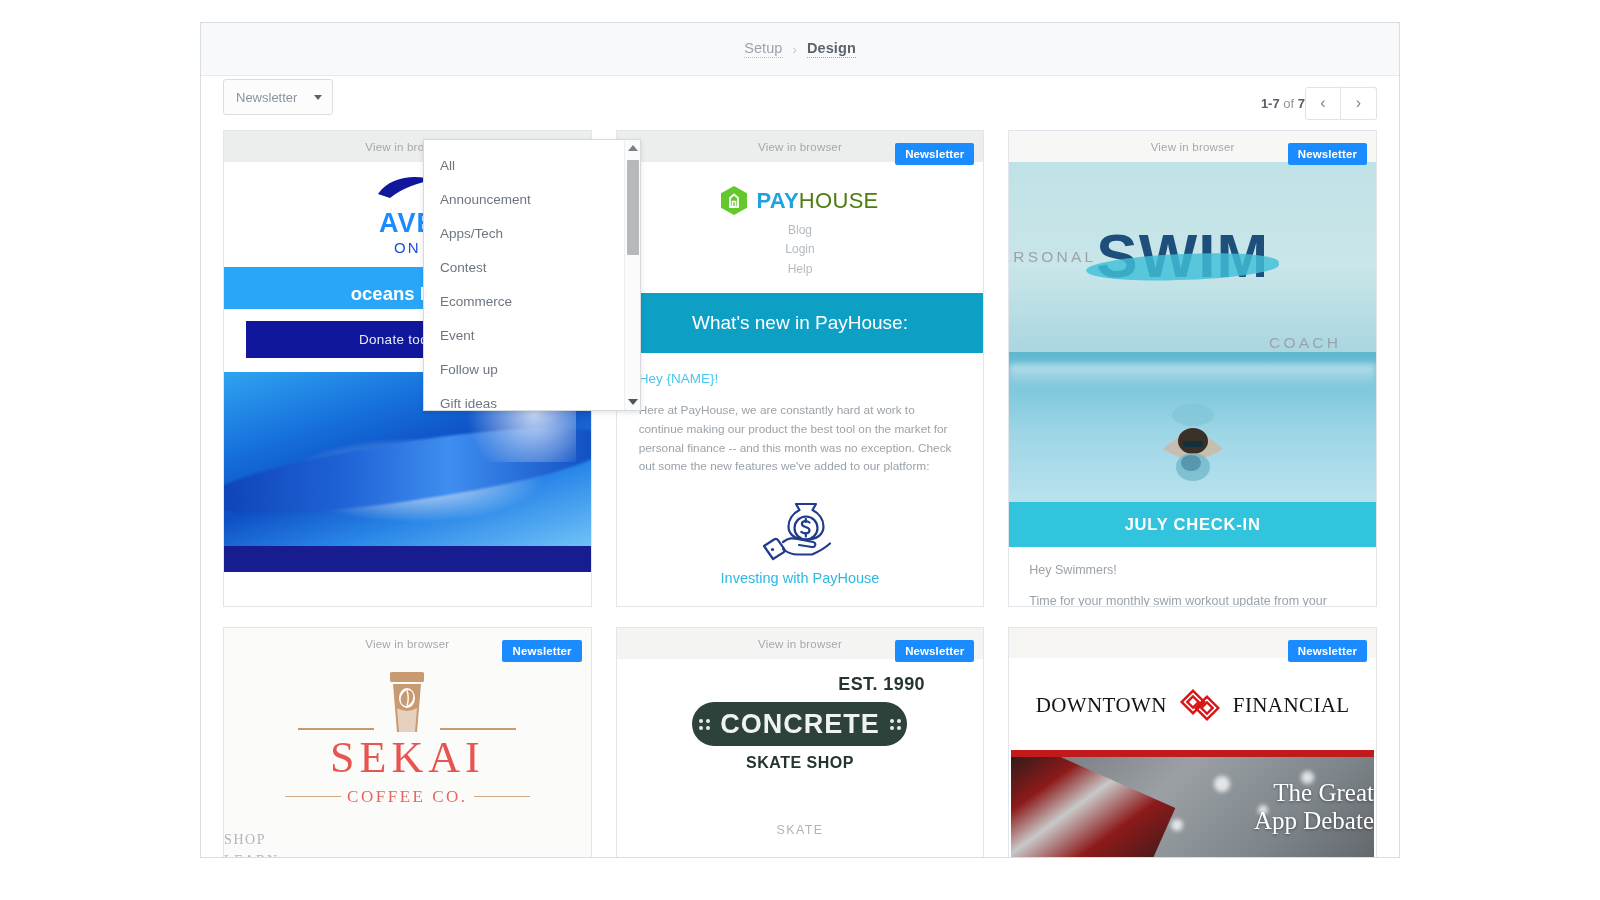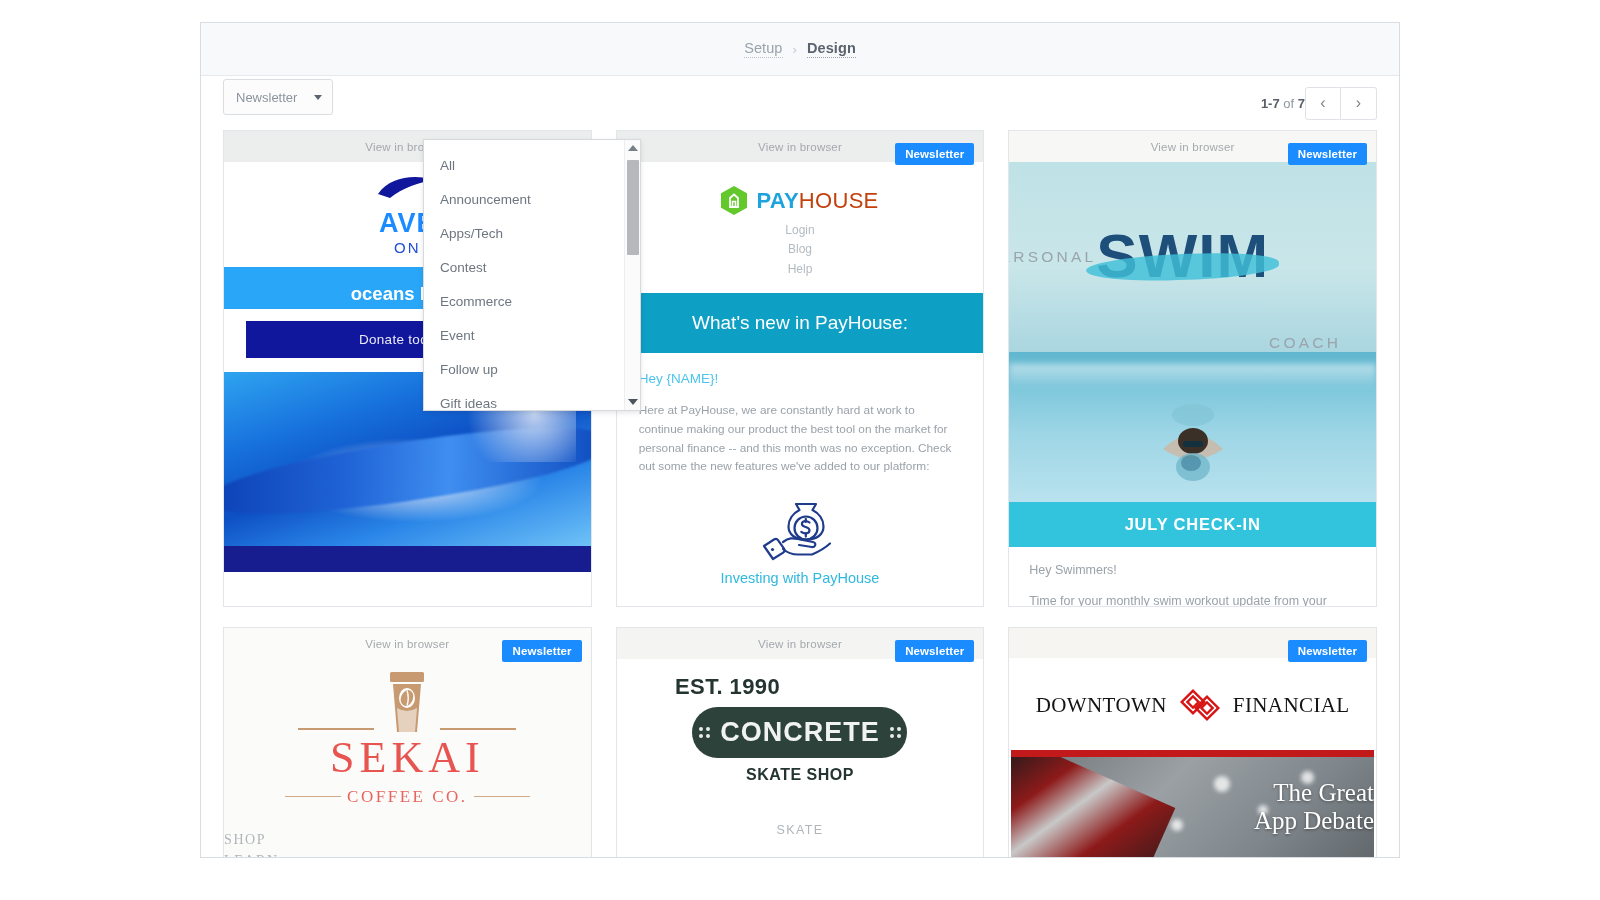--- a/index.html
+++ b/index.html
@@ -176,21 +176,21 @@
     content:''; position:absolute; right:4%; top:6%; width:38%; height:46%;
     background: radial-gradient(circle at 70% 40%, rgba(255,255,255,.75), rgba(255,255,255,0) 62%);
   }
   .c1-foot { height: 26px; background: #171c8f; }
 
   
   .ph-logo { display:flex; align-items:center; justify-content:center; gap:9px; padding: 24px 0 6px; }
   .ph-hex { width: 26px; height: 29px; }
   .ph-word { font-size: 22px; letter-spacing: .3px; }
   .ph-word .b { color: #1fa3dd; font-weight: 800; }
-  .ph-word .g { color: #c2410c; font-weight: 400; }
+  .ph-word .g { color: #4d7c0f; font-weight: 400; }
   .ph-nav { text-align:center; line-height: 1.62; font-size: 12px; color: #b3bbc1; padding-bottom: 14px; }
   .ph-band {
     background: #0e9fc4; color: #ffffff; text-align: center;
     font-size: 19px; padding: 19px 6px; font-weight: 400;
   }
   .ph-body { padding: 18px 22px 0; }
   .ph-hey { color: #4bc5ea; font-size: 13.5px; margin-bottom: 15px; }
   .ph-p { color: #9aa2a9; font-size: 11.8px; line-height: 1.58; }
   .ph-icon-wrap { display:flex; justify-content:center; padding: 22px 0 6px; }
   .ph-link { text-align:center; color: #2fb8e0; font-size: 14.5px; }
@@ -235,24 +235,24 @@
              color: #e8544f; letter-spacing: 5px; font-weight: 400; margin-top: 2px; }
   .sk-co-row { display:flex; align-items:center; justify-content:center; gap: 6px; margin-top: 4px; text-align: center; }
   .sk-co { font-family: "Liberation Serif", serif; font-size: 17px; color: #e8655f; letter-spacing: 2.5px; }
   .sk-rule2 { width: 56px; height: 1.5px; background: #d2a986; }
   .sk-nav { text-align:left; margin-top: 22px; font-family:"Liberation Serif", serif;
             font-size: 14px; color: #b0b5b9; letter-spacing: 1.6px; line-height: 1.55; }
 
   
   .cc-inner { background: #ffffff; height: 100%; padding-top: 16px; }
   .cc-logo { position: relative; width: 250px; height: 130px; margin: 0 auto; }
-  .cc-est { text-align:left; font-family:"Liberation Sans", sans-serif; font-weight: 800;
-            font-size: 22px; color: #243430; letter-spacing: .4px; }
+  .cc-est { text-align:right; font-family:"Liberation Sans", sans-serif; font-weight: 800;
+            font-size: 18px; color: #243430; letter-spacing: .4px; }
   .cc-deck {
-    width: 215px; height: 51px; background: #2e423c; border-radius: 26px;
+    width: 215px; height: 44px; background: #2e423c; border-radius: 26px;
     margin: 7px auto 0; display:flex; align-items:center; justify-content:center; gap: 10px;
     position: relative;
   }
   .cc-dots { display:grid; grid-template-columns: repeat(2, 4px); gap: 3px; }
   .cc-dots i { width:4px; height:4px; background:#e9ecea; border-radius:50%; display:block; }
   .cc-word { color:#f0f3f1; font-weight: 800; font-size: 27px; letter-spacing: 1px;
              font-family:"Liberation Sans", sans-serif; }
   .cc-skate { text-align:center; font-weight: 800; font-size: 16px; color: #243430;
               letter-spacing: .5px; margin-top: 8px; }
   .cc-arc {
@@ -358,22 +358,22 @@
       <div class="badge">Newsletter</div>
       <div class="ph-logo">
         <svg class="ph-hex" viewBox="0 0 26 29">
           <polygon points="13,0 26,7.2 26,21.8 13,29 0,21.8 0,7.2" fill="#62c82b"></polygon>
           <path d="M9 21 L9 12 L13 8.5 L17 12 L17 21 Z" fill="none" stroke="#ffffff" stroke-width="1.8"></path>
           <path d="M11.5 21 L11.5 15.5 L14.5 15.5 L14.5 21" fill="none" stroke="#ffffff" stroke-width="1.6"></path>
         </svg>
         <span class="ph-word"><span class="b">PAY</span><span class="g">HOUSE</span></span>
       </div>
       <div class="ph-nav">
+        <div>Blog</div>
         <div>Login</div>
-        <div>Blog</div>
         <div>Help</div>
       </div>
       <div class="ph-band">What's new in PayHouse:</div>
       <div class="ph-body">
         <div class="ph-hey">Hey  {NAME}!</div>
         <div class="ph-p">Here at PayHouse, we are constantly hard at work to continue making our product the best tool on the market for personal finance -- and this month was no exception. Check out some the new features we've added to our platform:</div>
       </div>
       <div class="ph-icon-wrap">
         <svg width="78" height="66" viewBox="0 0 78 66">
           <g fill="none" stroke="#1f3c8c" stroke-width="2.2" stroke-linejoin="round" stroke-linecap="round">

